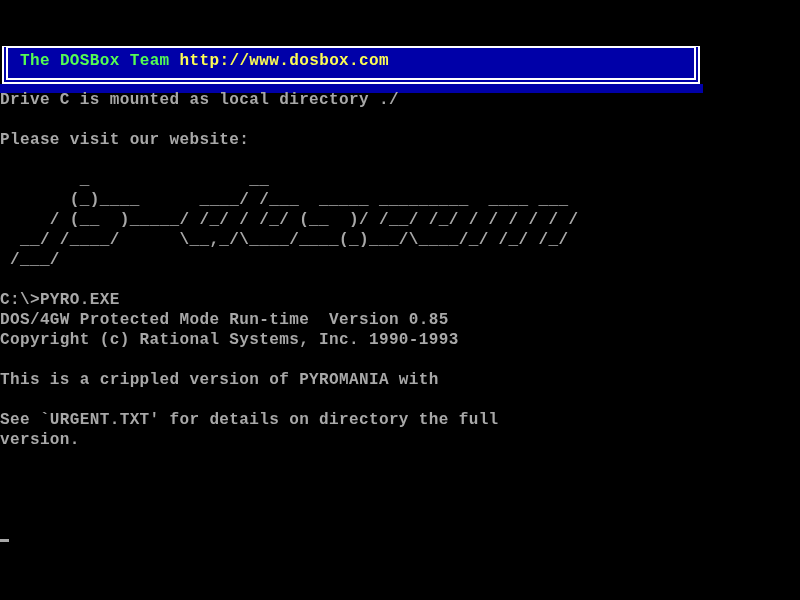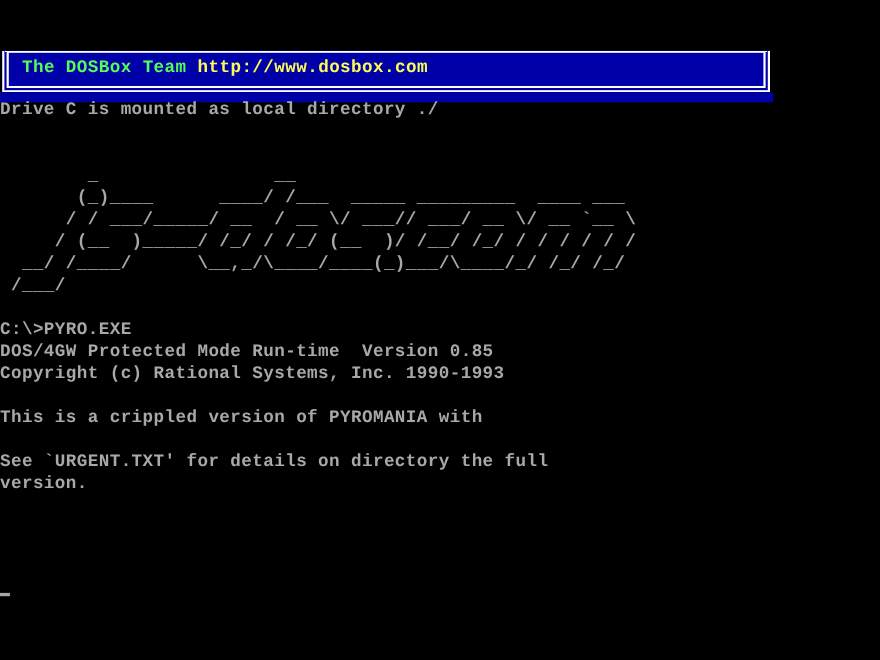--- a/index.html
+++ b/index.html
@@ -74,24 +74,24 @@
 
   <div class="banner-box">
     <div class="banner-title"><span class="team-text">The DOSBox Team</span><span> </span><span class="url-text">http://www.dosbox.com</span></div>
   </div>
 
   <div class="banner-strip"></div>
 
   <div class="console">
     <div class="ln">Drive C is mounted as local directory ./</div>
     <div class="ln"></div>
+    <div class="ln">Please visit our website:</div>
     <div class="ln"></div>
     <div class="ln">        _                __</div>
     <div class="ln">       (_)____      ____/ /___  _____ _________  ____ ___</div>
-    <div class="ln">      / / ___/_____/ __  / __ \/ ___// ___/ __ \/ __ `__ \</div>
     <div class="ln">     / (__  )_____/ /_/ / /_/ (__  )/ /__/ /_/ / / / / / /</div>
     <div class="ln">  __/ /____/      \__,_/\____/____(_)___/\____/_/ /_/ /_/</div>
     <div class="ln"> /___/</div>
     <div class="ln"></div>
     <div class="ln">C:\&gt;PYRO.EXE</div>
     <div class="ln">DOS/4GW Protected Mode Run-time  Version 0.85</div>
     <div class="ln">Copyright (c) Rational Systems, Inc. 1990-1993</div>
     <div class="ln"></div>
     <div class="ln">This is a crippled version of PYROMANIA with</div>
     <div class="ln"></div>

